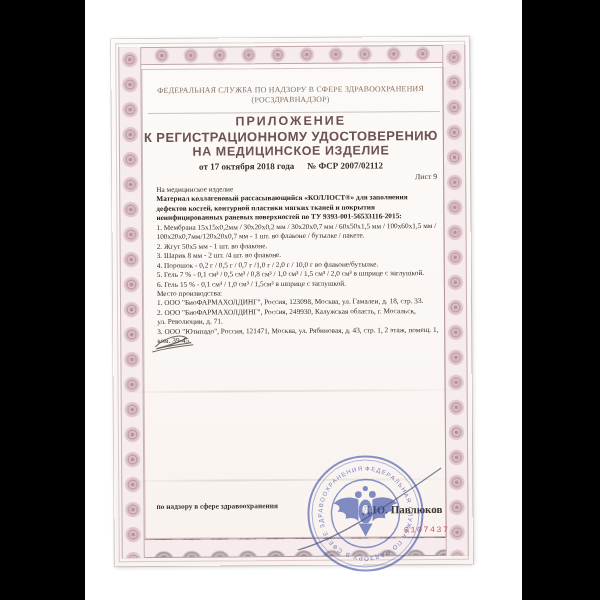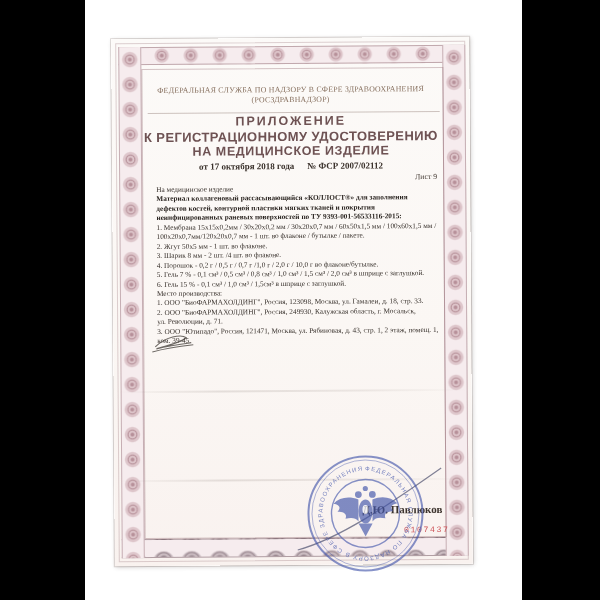--- a/index.html
+++ b/index.html
@@ -116,20 +116,21 @@
       <div class="bline">3. ООО "Ютипадо", Россия, 121471, Москва, ул. Рябиновая, д. 43, стр. 1, 2 этаж, помещ. 1,</div>
       <div class="bline">ком. 39-45.</div>
     </div>
 
     <svg class="overlay" viewBox="0 0 358 527">
       <path d="M42 308 C52 298 68 295 73 299 C68 304 52 307 43 310 C55 307 70 305 78 304 M39 313 C53 309 70 307 80 306" fill="none" stroke="#4a4540" stroke-width="1.1" opacity=".8"></path>
       <path d="M183 512 C225 501 275 467 327 431" fill="none" stroke="#4b4f6e" stroke-width="1.2" opacity=".7"></path>
     </svg>
 
     <div class="sig-left">
+      <div>по надзору в сфере здравоохранения</div>
     </div>
     <div class="signer">Д.Ю. Павлюков</div>
     <div class="serial">0107437</div>
 
     <svg class="stamp-svg" viewBox="0 0 124 124">
       <g stroke="#4356ab" fill="none">
         <circle cx="62" cy="62" r="57" stroke-width="2" opacity=".75"></circle>
         <circle cx="62" cy="62" r="53.5" stroke-width=".7" opacity=".7"></circle>
         <circle cx="62" cy="62" r="34" stroke-width="1.4" opacity=".75"></circle>
       </g>

